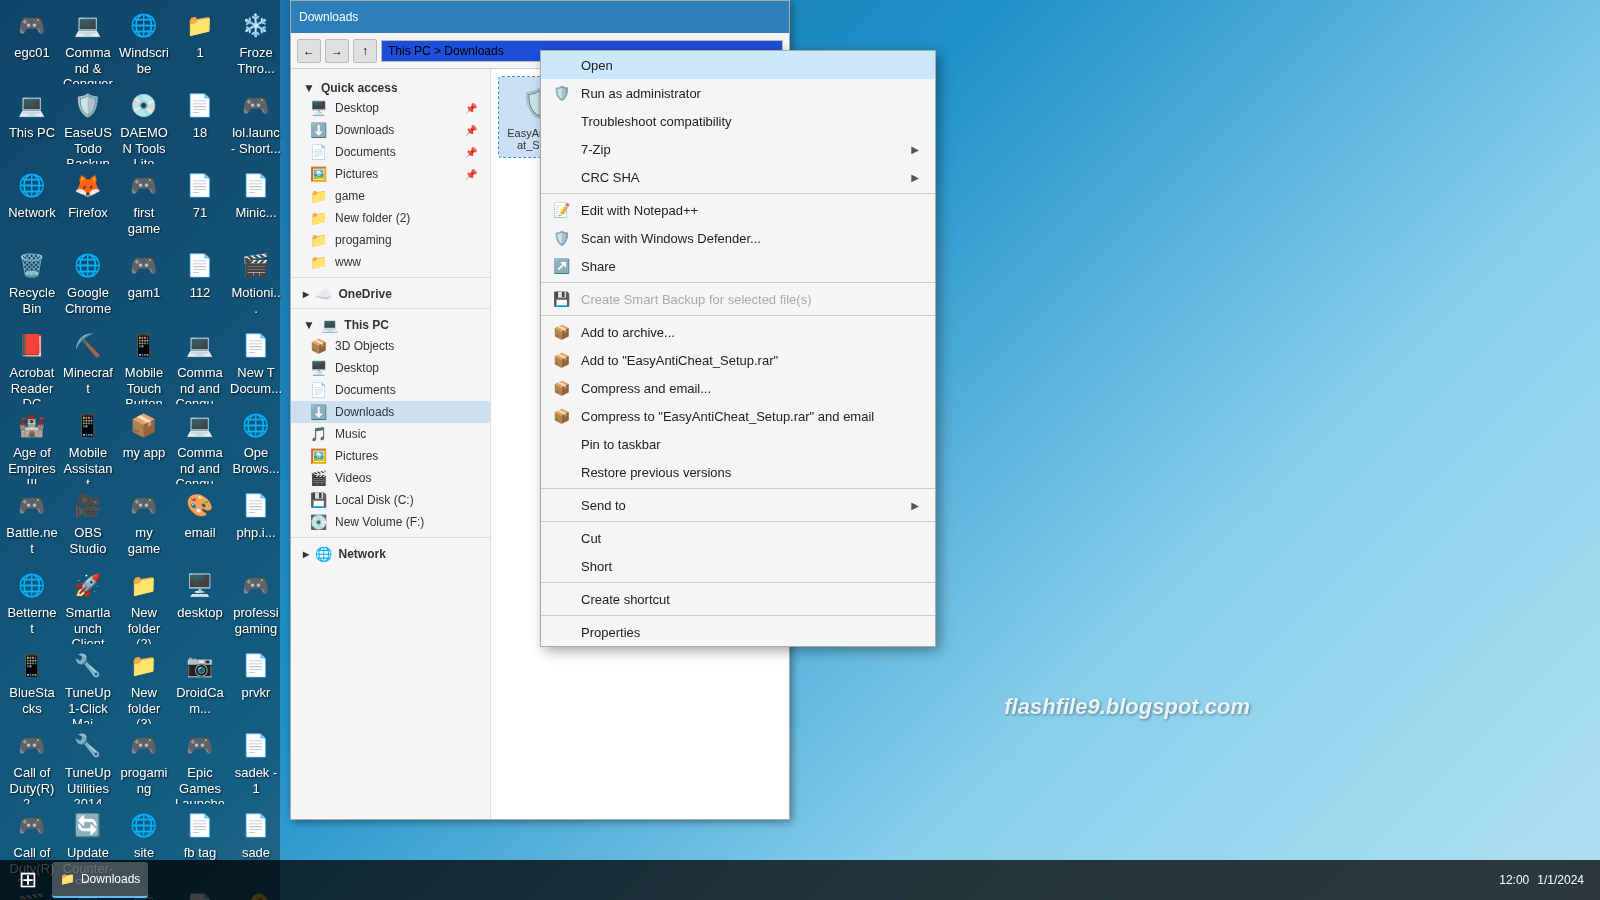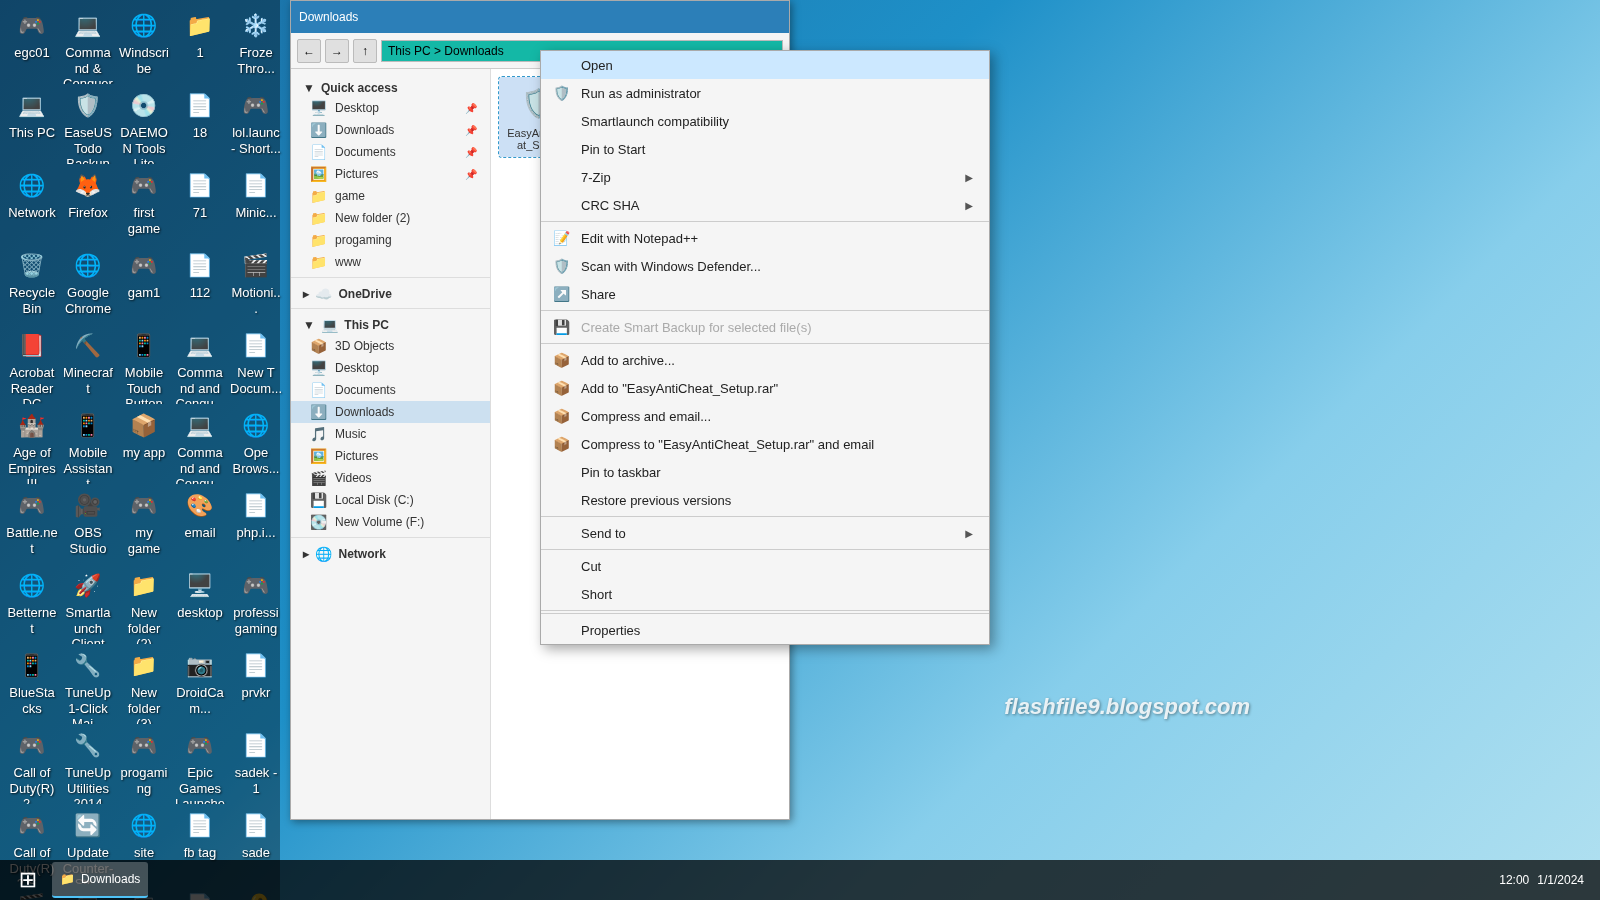--- a/index.html
+++ b/index.html
@@ -117,21 +117,21 @@
       align-items: center;
       justify-content: center;
       cursor: pointer;
       font-size: 12px;
     }
 
     .address-bar {
       flex: 1;
       height: 22px;
       border: 1px solid #bbb;
-      background: #14b8a6;
+      background: #1d4ed8;
       padding: 0 6px;
       font-size: 12px;
     }
 
     .explorer-body {
       display: flex;
       flex: 1;
       overflow: hidden;
     }
 
@@ -223,21 +223,21 @@
       color: #333;
       margin-top: 4px;
       word-break: break-word;
     }
 
     
     .context-menu {
       position: absolute;
       top: 50px;
       left: 540px;
-      width: 450px;
+      width: 396px;
       background: #f5f5f5;
       border: 1px solid #aaa;
       box-shadow: 4px 4px 12px rgba(0,0,0,0.35);
       z-index: 1000;
       font-size: 13px;
     }
 
     .context-menu-item {
       display: flex;
       align-items: center;
@@ -717,25 +717,21 @@
   <div class="context-menu-item highlighted">
     <span class="item-icon"></span>
     <span>Open</span>
   </div>
   <div class="context-menu-item">
     <span class="item-icon">🛡️</span>
     <span>Run as administrator</span>
   </div>
   <div class="context-menu-item">
     <span class="item-icon"></span>
-    <span>Smartlaunch compatibility</span>
-  </div>
-  <div class="context-menu-item">
-    <span class="item-icon"></span>
-    <span>Pin to Start</span>
+    <span>Troubleshoot compatibility</span>
   </div>
   <div class="context-menu-item">
     <span class="item-icon"></span>
     <span>7-Zip</span>
     <span class="arrow">▶</span>
   </div>
   <div class="context-menu-item">
     <span class="item-icon"></span>
     <span>CRC SHA</span>
     <span class="arrow">▶</span>
@@ -792,20 +788,24 @@
   <div class="context-separator"></div>
   <div class="context-menu-item">
     <span class="item-icon"></span>
     <span>Cut</span>
   </div>
   <div class="context-menu-item">
     <span class="item-icon"></span>
     <span>Short</span>
   </div>
   <div class="context-separator"></div>
+  <div class="context-menu-item">
+    <span class="item-icon"></span>
+    <span>Create shortcut</span>
+  </div>
   <div class="context-separator"></div>
   <div class="context-menu-item">
     <span class="item-icon"></span>
     <span>Properties</span>
   </div>
 </div>
 
 <div class="watermark">
   <span>flashfile9.blogspot.com</span>
 </div>

